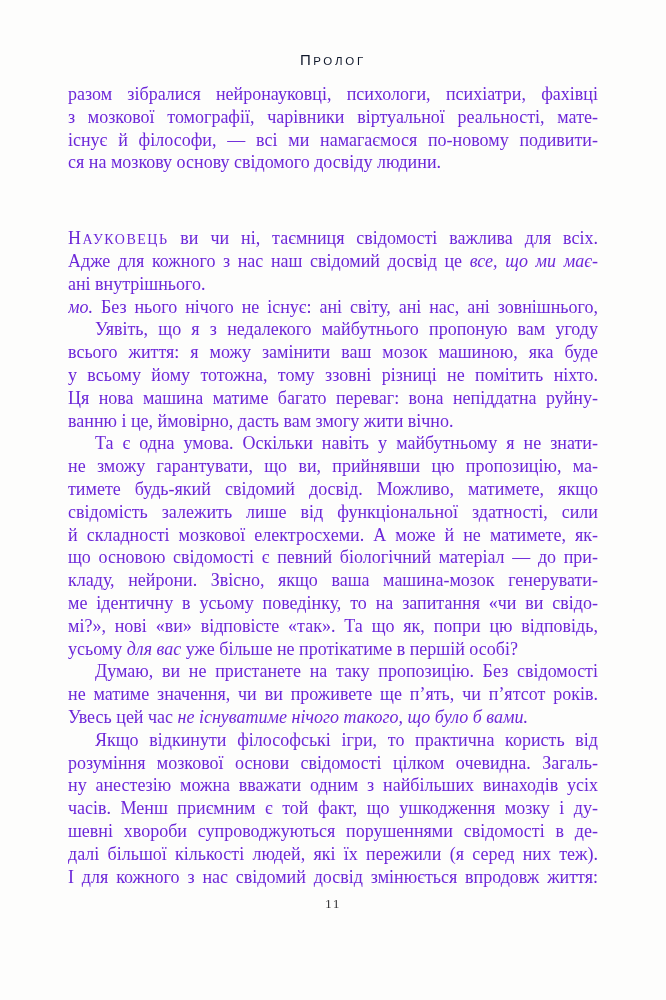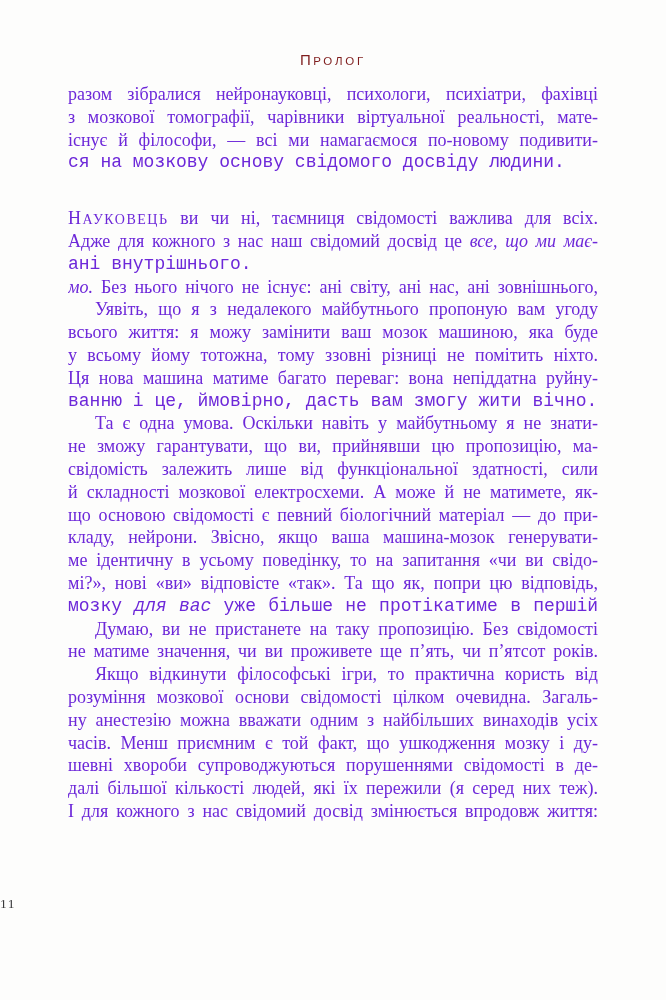--- a/index.html
+++ b/index.html
@@ -8,47 +8,48 @@
     width:666px; height:1000px;
     margin:0 auto;
     background:#fdfdfc;
     font-family:"Liberation Serif", serif;
     overflow:hidden;
   }
   .chapter-header {
     position:absolute; top:51px; left:0; width:666px;
     text-align:center;
     font-family:"Liberation Sans", sans-serif;
-    color:#7f1d1d;
+    color:#0f172a;
     user-select:none;
   }
   .ch-lead { font-size:15px; letter-spacing:2.5px; }
   .ch-rest { font-size:11.5px; letter-spacing:2.8px; }
   .text-block {
     position:absolute; left:68px; top:83px; width:530px;
     color:#6d28d9;
   }
   .para { margin:0; }
-  .para.gap { margin-top:33px; }
+  .para.gap { margin-top:53px; }
   .line {
     font-size:18px;
     line-height:22.8px;
     height:22.8px;
     text-align:justify;
     text-align-last:justify;
     overflow:hidden;
     white-space:normal;
   }
-  .line.last { text-align-last:left;font-family:Liberation Mono, monospace; }
+  .line.last { text-align-last:left; }
   .line.indent { text-indent:27px; }
   .i { font-style:italic; }
   .sc1 { letter-spacing:1.5px; }
   .sc2 { font-size:14px; letter-spacing:1.5px; }
   .page-num {
     position:absolute; top:896px; left:0; width:666px;
+    text-align:center;
     font-size:13.5px;
     letter-spacing:1.5px;
     color:#39393b;
   }
 </style>
 </head>
 <body>
 
 <div class="page">
 
@@ -72,31 +73,33 @@
       <div class="para">
         <div class="line indent"><span>Уявіть, що я з недалекого майбутнього пропоную вам угоду</span></div>
         <div class="line"><span>всього життя: я можу замінити ваш мозок машиною, яка буде</span></div>
         <div class="line"><span>у всьому йому тотожна, тому ззовні різниці не помітить ніхто.</span></div>
         <div class="line"><span>Ця нова машина матиме багато переваг: вона непіддатна руйну-</span></div>
         <div class="line last"><span>ванню і це, ймовірно, дасть вам змогу жити вічно.</span></div>
       </div>
       <div class="para">
         <div class="line indent"><span>Та є одна умова. Оскільки навіть у майбутньому я не знати-</span></div>
         <div class="line"><span>не зможу гарантувати, що ви, прийнявши цю пропозицію, ма-</span></div>
+        <div class="line"><span>тимете будь-який свідомий досвід. Можливо, матимете, якщо</span></div>
         <div class="line"><span>свідомість залежить лише від функціональної здатності, сили</span></div>
         <div class="line"><span>й складності мозкової електросхеми. А може й не матимете, як-</span></div>
         <div class="line"><span>що основою свідомості є певний біологічний матеріал — до при-</span></div>
         <div class="line"><span>кладу, нейрони. Звісно, якщо ваша машина-мозок генерувати-</span></div>
         <div class="line"><span>ме ідентичну в усьому поведінку, то на запитання «чи ви свідо-</span></div>
         <div class="line"><span>мі?», нові «ви» відповісте «так». Та що як, попри цю відповідь,</span></div>
-        <div class="line last"><span>мозку </span><span class="i">для вас</span><span> уже більше не протікатиме в першій особі?</span></div>
+        <div class="line last"><span>усьому </span><span class="i">для вас</span><span> уже більше не протікатиме в першій особі?</span></div>
       </div>
       <div class="para">
         <div class="line indent"><span>Думаю, ви не пристанете на таку пропозицію. Без свідомості</span></div>
         <div class="line"><span>не матиме значення, чи ви проживете ще п’ять, чи п’ятсот років.</span></div>
+        <div class="line last"><span>Увесь цей час </span><span class="i">не існуватиме нічого такого, що було б вами.</span></div>
       </div>
       <div class="para">
         <div class="line indent"><span>Якщо відкинути філософські ігри, то практична користь від</span></div>
         <div class="line"><span>розуміння мозкової основи свідомості цілком очевидна. Загаль-</span></div>
         <div class="line"><span>ну анестезію можна вважати одним з найбільших винаходів усіх</span></div>
         <div class="line"><span>часів. Менш приємним є той факт, що ушкодження мозку і ду-</span></div>
         <div class="line"><span>шевні хвороби супроводжуються порушеннями свідомості в де-</span></div>
         <div class="line"><span>далі більшої кількості людей, які їх пережили (я серед них теж).</span></div>
         <div class="line"><span>І для кожного з нас свідомий досвід змінюється впродовж життя:</span></div>
       </div>

